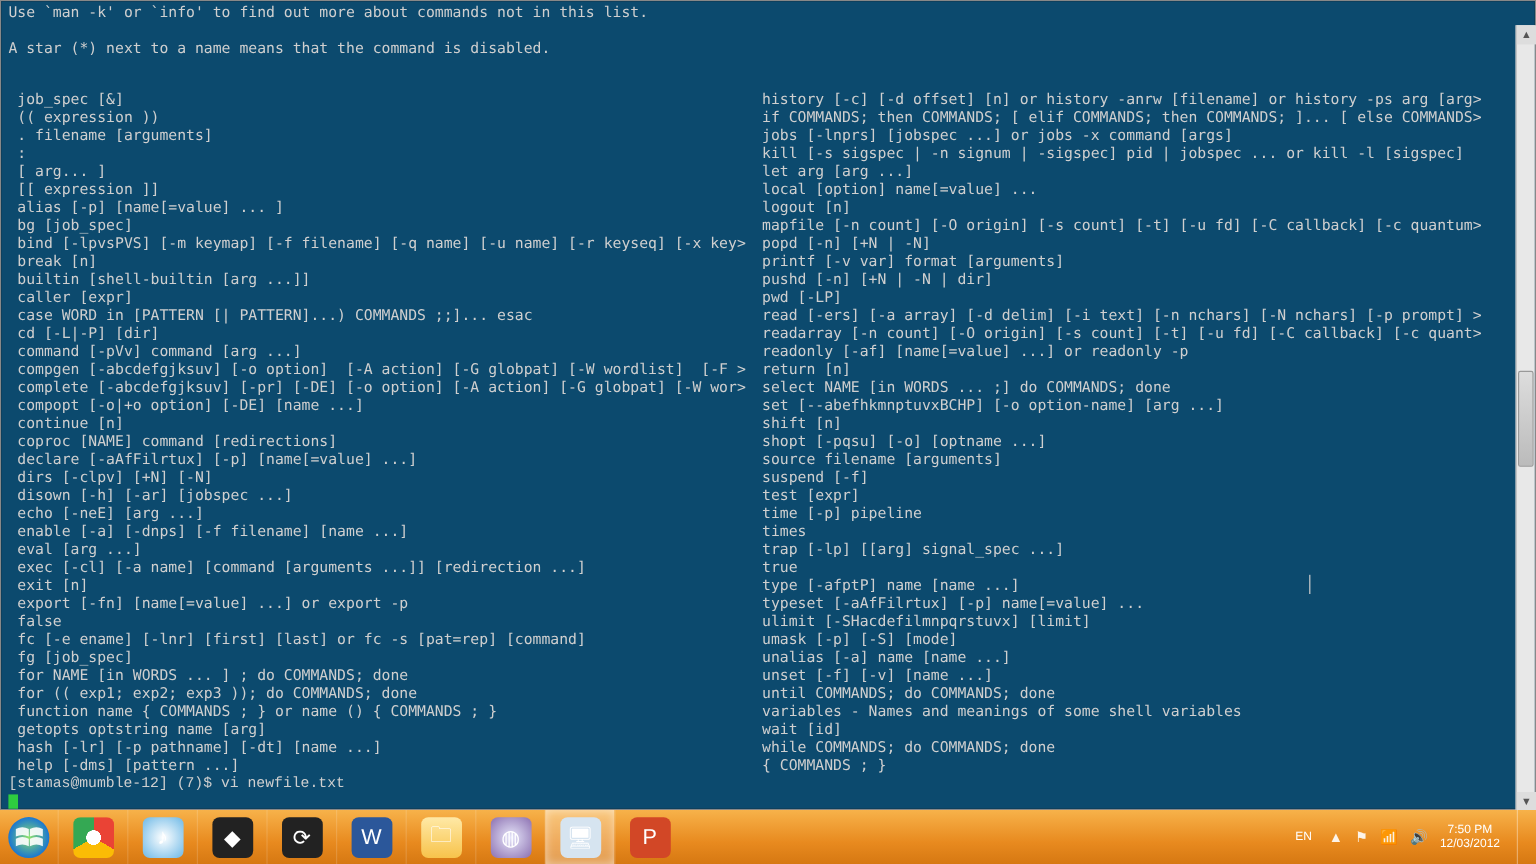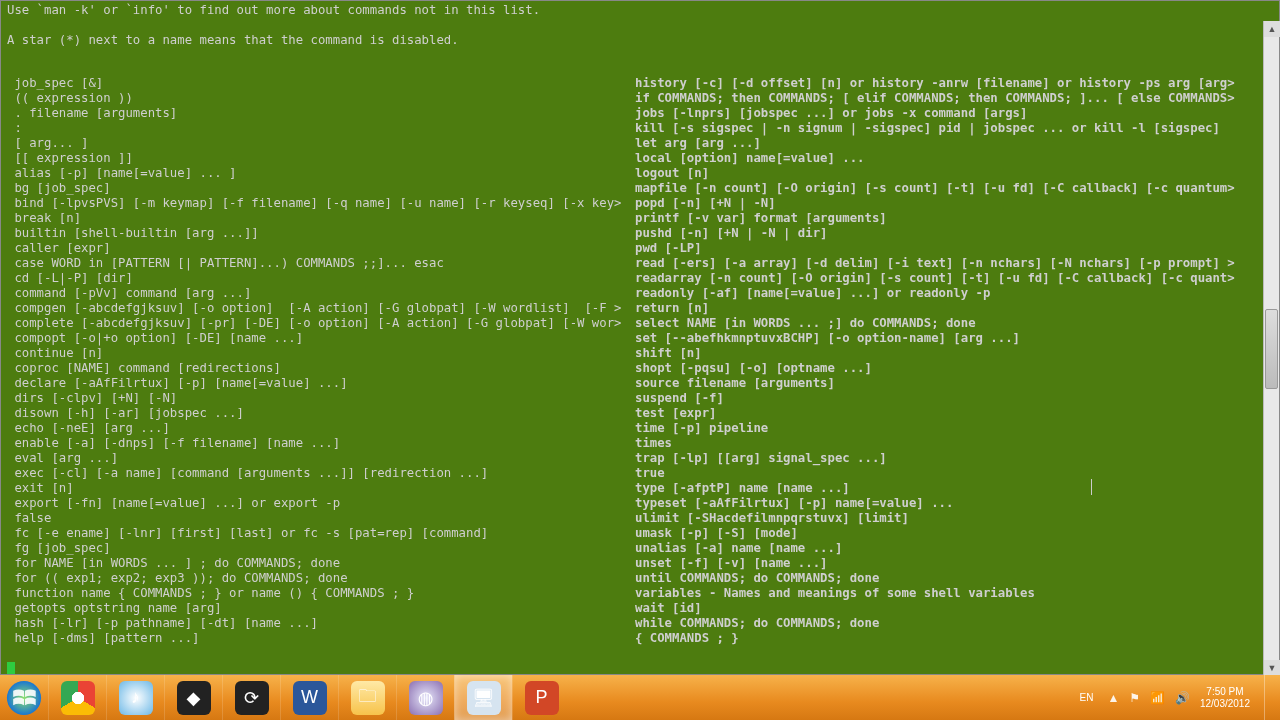--- a/index.html
+++ b/index.html
@@ -27,30 +27,30 @@
     width: 28px; height: 16px; display: flex; align-items: center; justify-content: center;
     font-size: 10px; border: 1px solid #888; background: linear-gradient(#fafafa,#d8d8d8);
     margin-left: 2px; cursor: pointer;
   }
   .winbtn.close { background: linear-gradient(#e77,#c33); color: #fff; border-color:#a22;}
   .winbtn.min::before { content:""; width:8px; height:2px; background:#333; }
   .winbtn.max::before { content:""; width:8px; height:8px; border:1px solid #333; }
   .winbtn.close::before { content:"✕"; font-weight:bold; font-size:9px;}
 
   .term {
-    flex: 1; background: #4d7c0f; color: #cfcfcf;
+    flex: 1; background: #0c4a6e; color: #cfcfcf;
     font-family: "Courier New", monospace; font-size: 12.3px; line-height: 15px;
     padding: 2px 6px; overflow: hidden; position: relative;
   }
   .term pre { white-space: pre; }
   .intro { margin-bottom: 15px; }
   .cols { display: flex; margin-top: 28px; }
   .col { white-space: pre; }
   .col.left { width: 628px; }
-  .col.right { flex: 1; font-weight: bold; }
+  .col.right { flex: 1; }
   .promptline { white-space: pre; }
   .cursor {
     display:inline-block; width:8px; height:13px; background:#2ecc40; vertical-align:text-bottom;
   }
   .text-caret {
     position:absolute; left:1090px; top:478px; width:1px; height:16px; background:#ccc;
   }
   .scrollbar {
     position:absolute; right:0; top:20px; width:16px; height:655px;
     background:#e8e8e8; border-left:1px solid #bbb;
@@ -188,21 +188,21 @@
 ulimit [-SHacdefilmnpqrstuvx] [limit]
 umask [-p] [-S] [mode]
 unalias [-a] name [name ...]
 unset [-f] [-v] [name ...]
 until COMMANDS; do COMMANDS; done
 variables - Names and meanings of some shell variables
 wait [id]
 while COMMANDS; do COMMANDS; done
 { COMMANDS ; }</pre>
     </div>
-    <div class="promptline">
+    <div class="promptline"><span>[stamas@mumble-12] (7)$ vi newfile.txt</span>
 <span class="cursor"></span></div>
     <div class="text-caret"></div>
   </div>
 
   <div class="scrollbar">
     <div class="arrow up">▲</div>
     <div class="thumb"></div>
     <div class="arrow down">▼</div>
   </div>
 </div>

